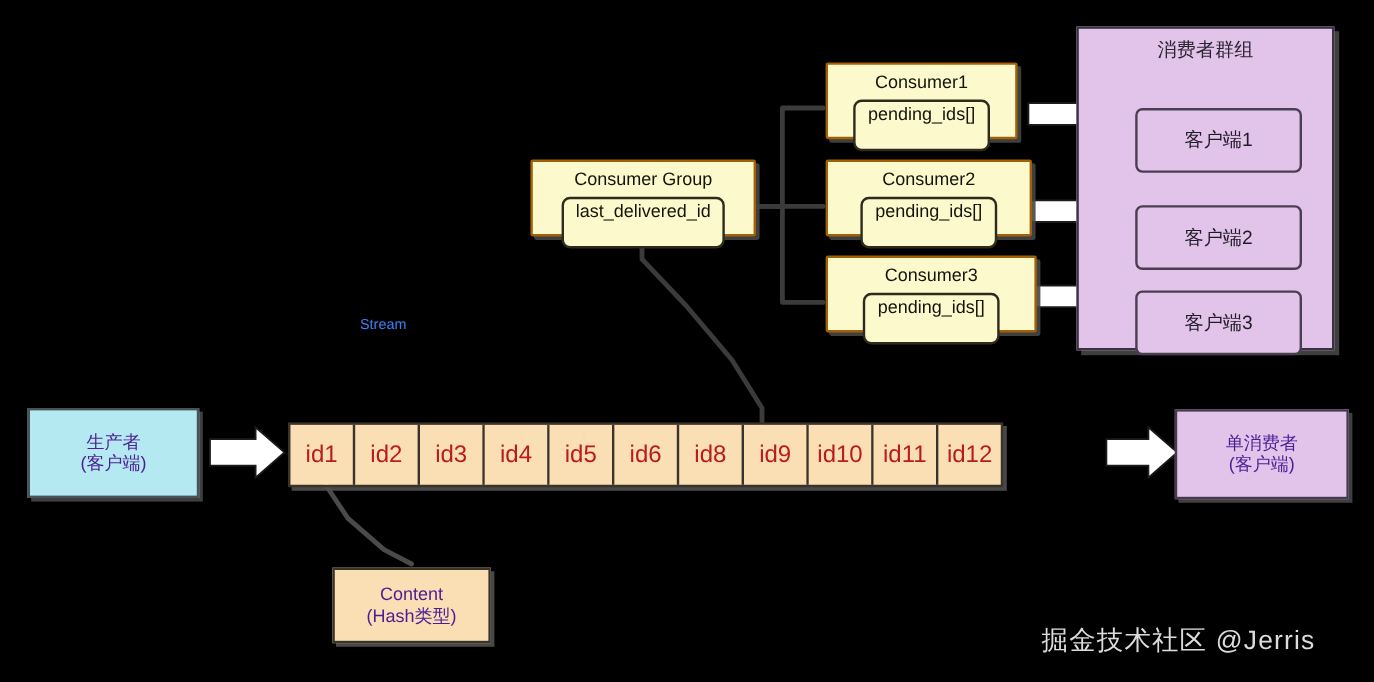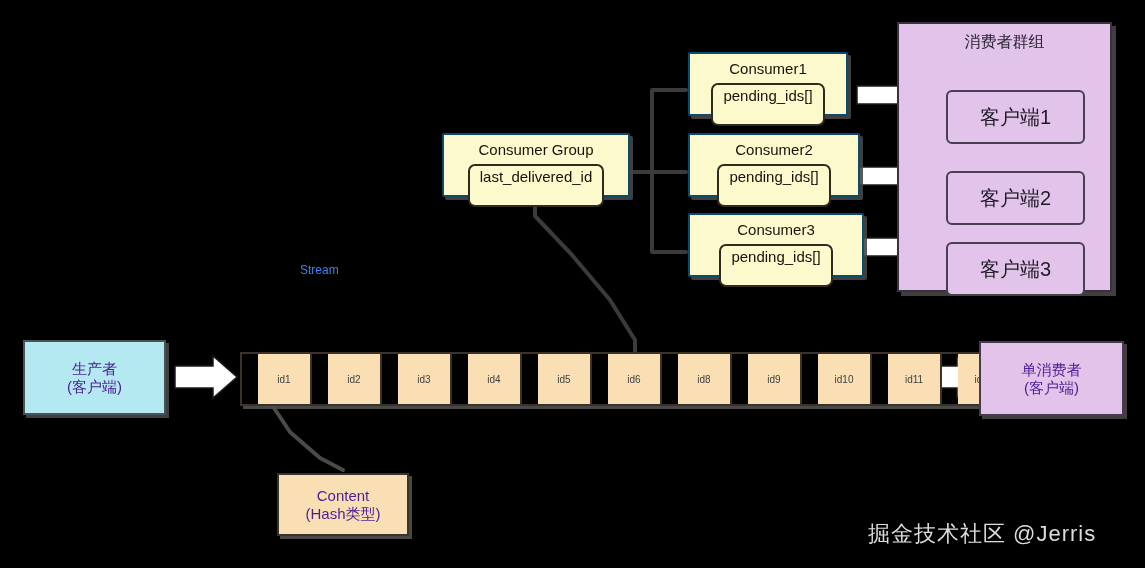--- a/index.html
+++ b/index.html
@@ -14,21 +14,21 @@
     border:2px solid #3a3326;
     display:flex;flex-direction:column;align-items:center;justify-content:center;
     color:#4c1d95;
     box-shadow:3px 3px 0 rgba(60,60,60,.85);
   }
   .box .ttl{font-size:15px;line-height:1.15;white-space:nowrap;}
   .box .sub{font-size:15px;line-height:1.15;white-space:nowrap;}
 
   
   .card{
-    background:#fcfacd;border:2px solid #0c4a6e;border-radius:2px;
+    background:#fcfacd;border:2px solid #a16207;border-radius:2px;
     box-shadow:3px 3px 0 rgba(70,70,70,.9);
     display:flex;flex-direction:column;align-items:center;
     padding-top:5px;color:#15130a;
   }
   .card .hdr{font-size:15px;line-height:20px;white-space:nowrap;}
   .card .field{
     margin:4px 8px 6px 8px;
     border:2px solid #2e2b1c;border-radius:7px;
     background:#fcfacd;
     font-size:15px;line-height:20px;padding:1px 10px 18px 10px;white-space:nowrap;
@@ -39,21 +39,21 @@
     background:#e2c4ea;border:2px solid #3a3240;
     box-shadow:4px 4px 0 rgba(70,70,70,.9);
   }
   .panel-title{
     position:absolute;left:0;right:0;top:8px;text-align:center;
     font-size:16px;color:#2b2533;
   }
   .client{
     position:absolute;background:#e2c4ea;border:2px solid #4a3f52;border-radius:6px;
     display:flex;align-items:center;justify-content:center;
-    font-size:20px;color:#201b28;
+    font-size:16px;color:#201b28;
   }
 
   
   .producer{
     background:#b5e9f2;border:2px solid #46545a;
     box-shadow:3px 3px 0 rgba(70,70,70,.9);
   }
   
   .single{
     background:#e2c4ea;border:2px solid #463b4e;
@@ -63,21 +63,21 @@
   .content{
     background:#fadfb4;border:2px solid #3b332a;
     box-shadow:3px 3px 0 rgba(80,80,80,.9);
   }
 
   
   .stream{display:flex;border:2px solid #3b332a;box-shadow:3px 3px 0 rgba(80,80,80,.9);}
   .cell{
     width:52px;height:50px;background:#fadfb4;border-right:2px solid #3b332a;
     display:flex;align-items:center;justify-content:center;
-    font-size:10px;color:#404040;margin-left:16px;
+    font-size:20px;color:#b91c1c;
   }
   .cell:last-child{border-right:none;}
 
   svg.ov{position:absolute;left:0;top:0;width:1145px;height:568px;pointer-events:none;}
 
   .faint{position:absolute;font-size:12px;color:#3b82f6;white-space:nowrap;}
   .wm{position:absolute;font-size:22px;color:#dcdcdc;white-space:nowrap;letter-spacing:1px;}
 </style>
 </head>
 <body>

